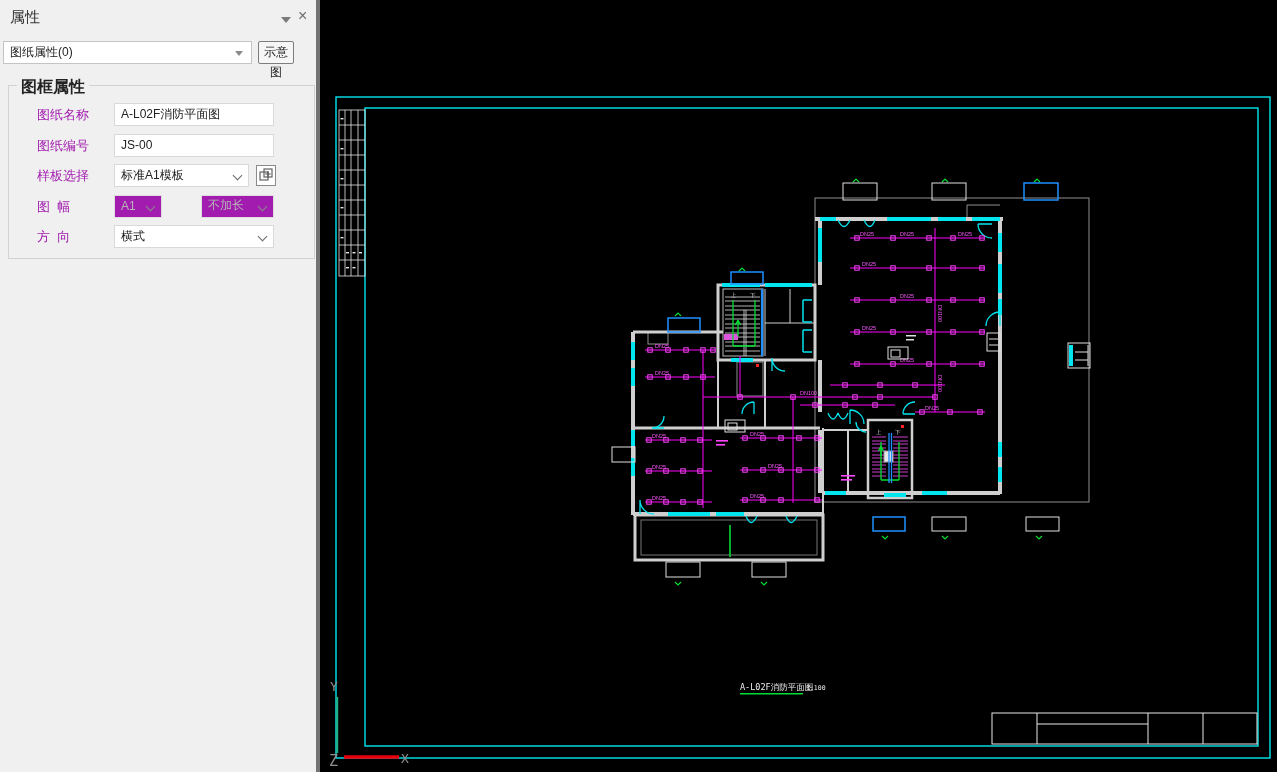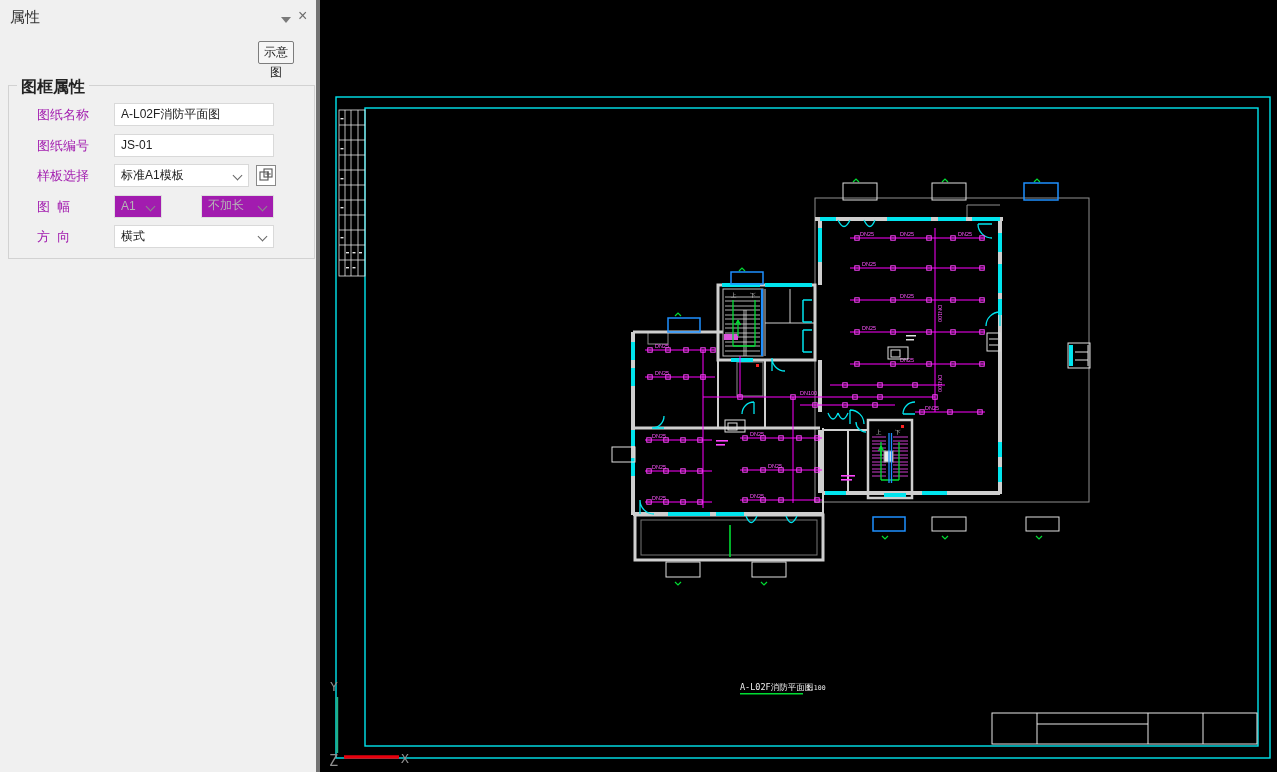--- a/index.html
+++ b/index.html
@@ -40,33 +40,37 @@
 </style>
 </head>
 <body>
 <div class="stage">
 
   <div class="panel">
     <div class="panel-title">属性</div>
     <div class="collapse-caret"></div>
     <div class="close-btn">×</div>
 
+    <div class="combo">
+      <span>图纸属性(0)</span>
+      <span class="caret"></span>
+    </div>
     <div class="btn-schematic">示意图</div>
 
     <div class="group">
       <div class="group-title">图框属性</div>
 
       <div class="flabel" style="top:20px">图纸名称</div>
       <div class="ctl" style="left:105px;top:17px;width:160px;">
         <span>A-L02F消防平面图</span>
       </div>
 
       <div class="flabel" style="top:51px">图纸编号</div>
       <div class="ctl" style="left:105px;top:48px;width:160px;">
-        <span>JS-01</span>
+        <span>JS-00</span>
       </div>
 
       <div class="flabel" style="top:81px">样板选择</div>
       <div class="ctl" style="left:105px;top:78px;width:135px;">
         <span>标准A1模板</span>
         <span class="chev"></span>
       </div>
       <div class="btn-template" style="top:79px">
         <svg width="18" height="19" viewBox="0 0 18 19">
           <rect x="3" y="6" width="8" height="8" fill="none" stroke="#555" stroke-width="1.1"></rect>

